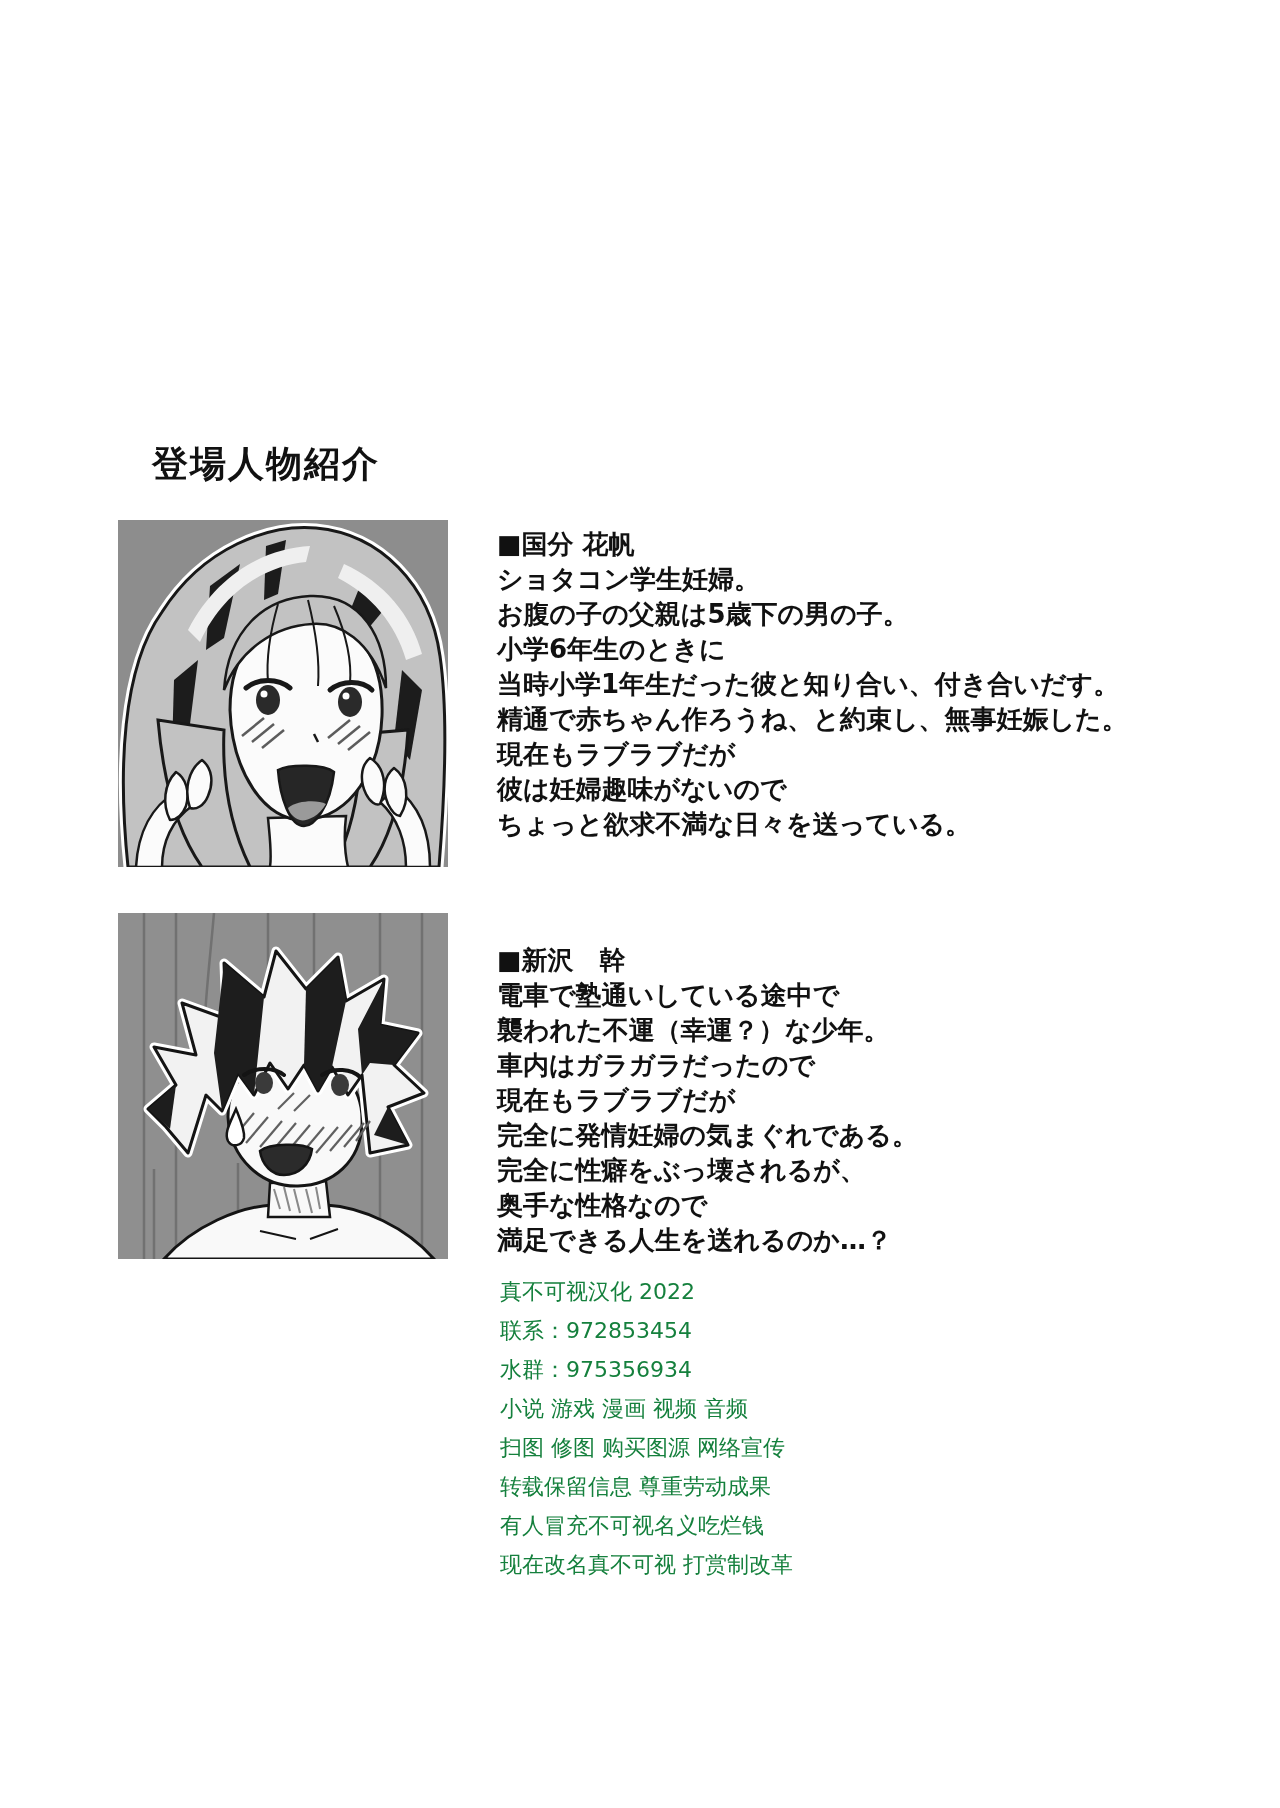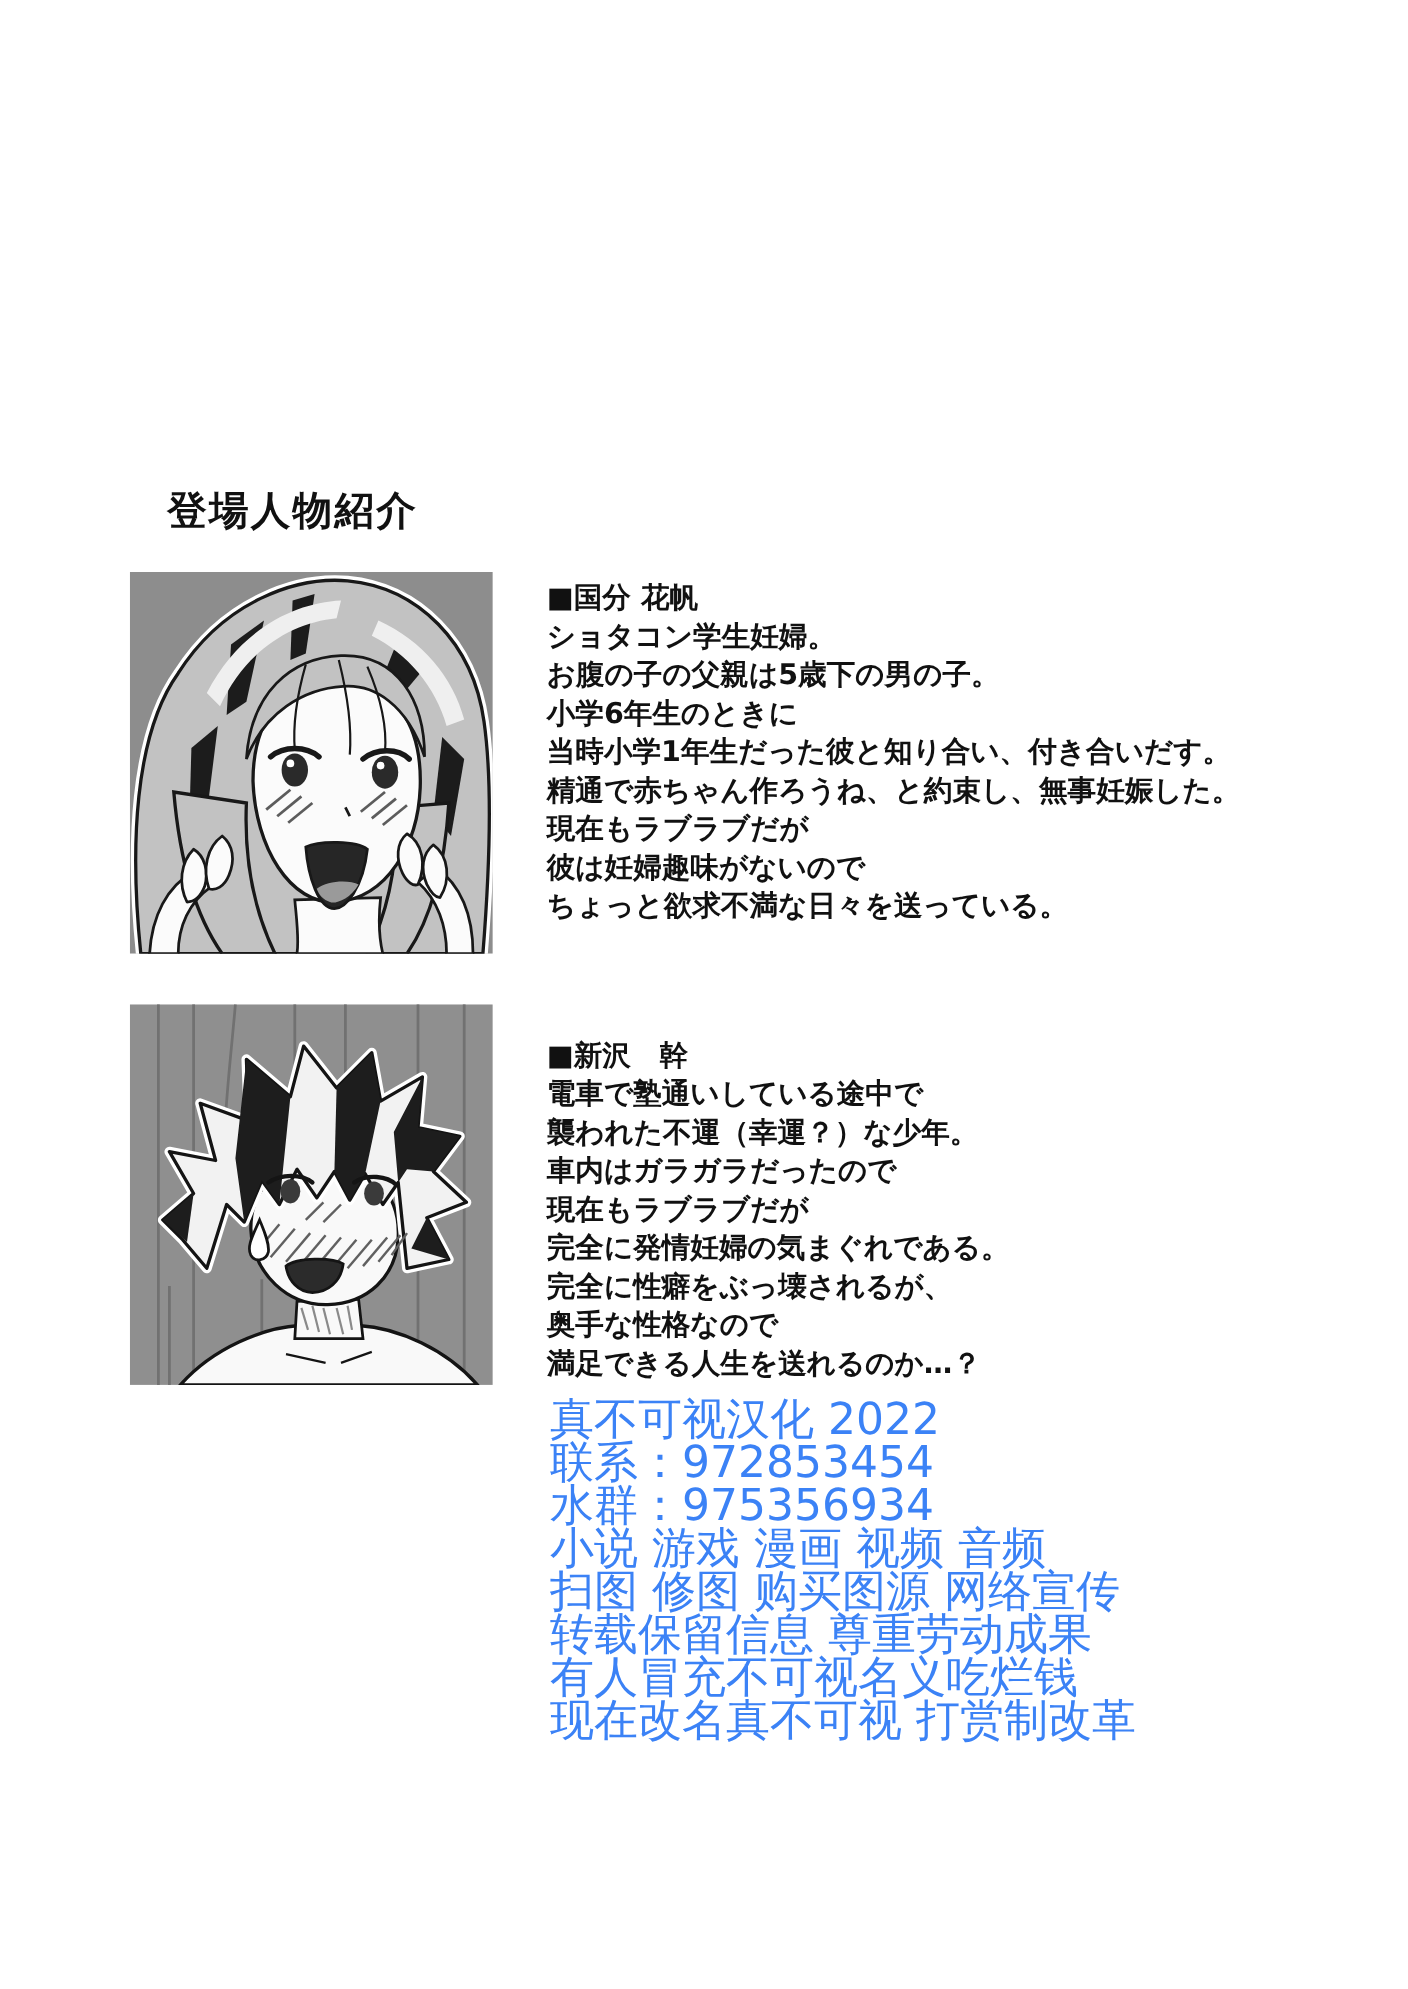--- a/index.html
+++ b/index.html
@@ -18,21 +18,21 @@
   .p2{top:913px;height:346px;}
   .char-text{
     position:absolute;left:497px;
     font-size:26px;font-weight:900;line-height:35px;color:#111;
     white-space:nowrap;
   }
   .ct1{top:527px;}
   .ct2{top:943px;}
   .footer{
     position:absolute;left:500px;top:1272px;
-    font-size:40px;font-weight:400;line-height:39px;color:#3b82f6;
+    font-size:22px;font-weight:400;line-height:39px;color:#15803d;
     white-space:nowrap;
   }
 </style>
 </head>
 <body>
 
 <div class="page">
 
   <div class="title">登場人物紹介</div>
 

